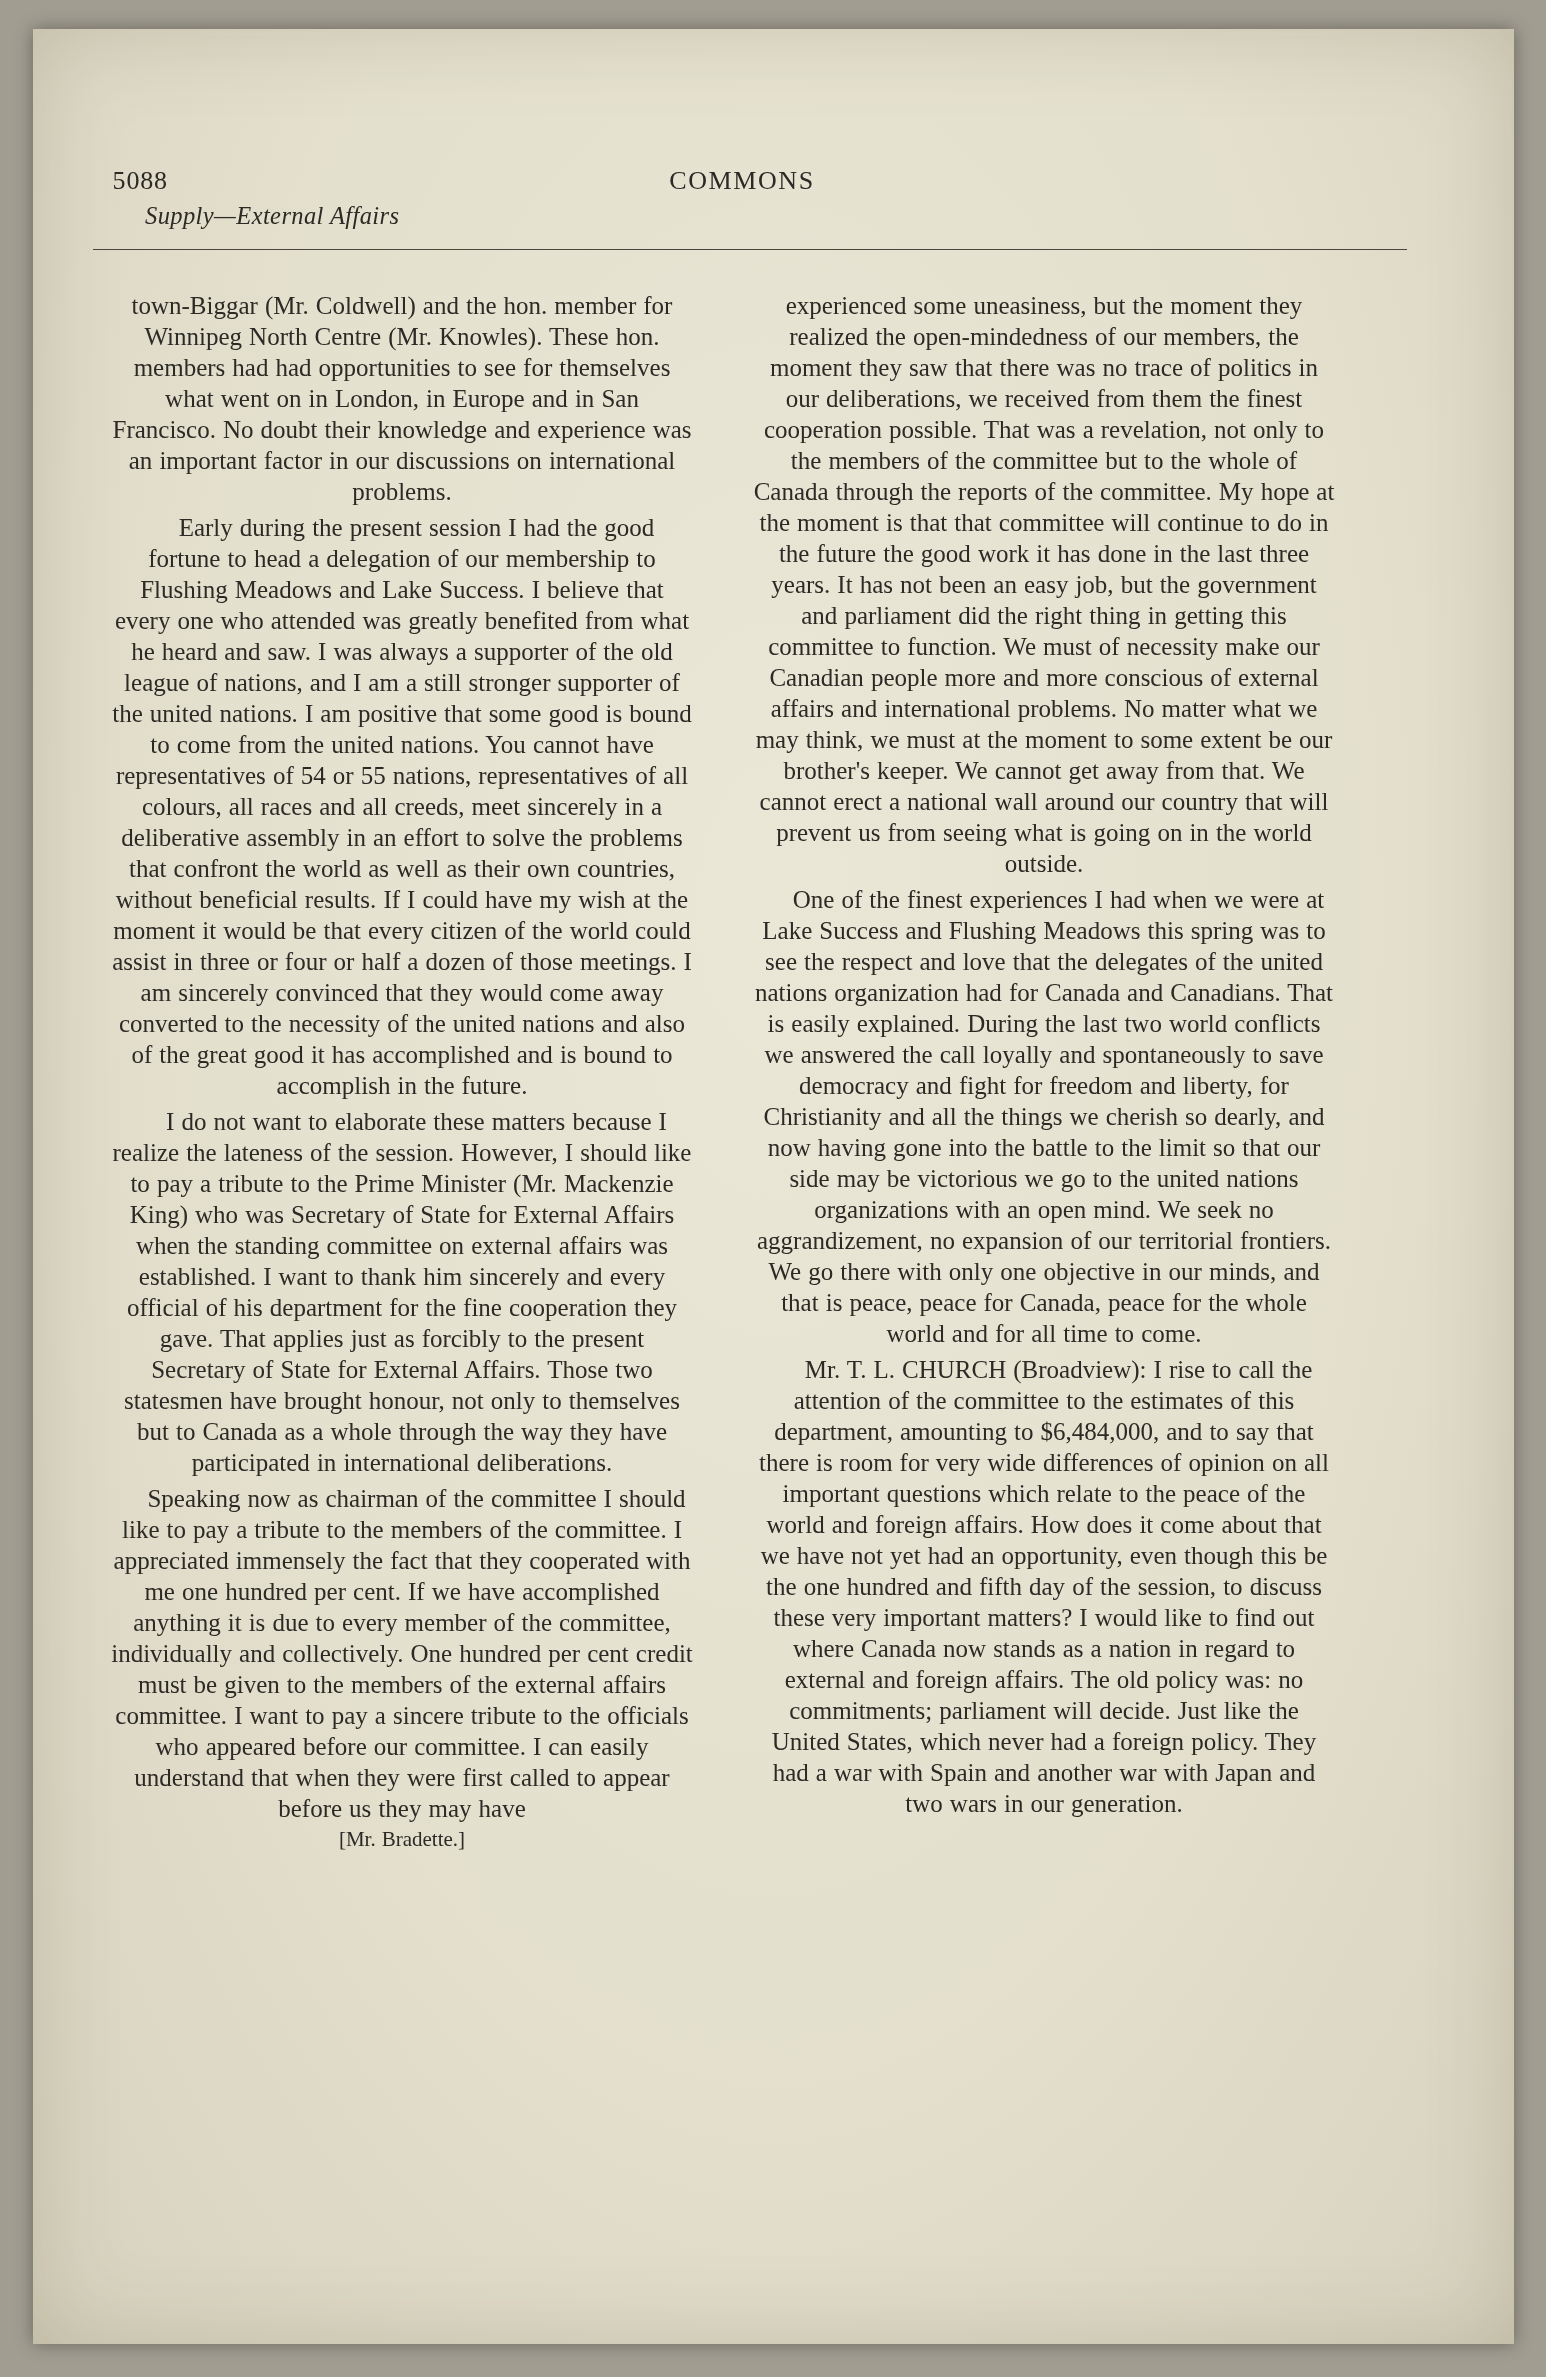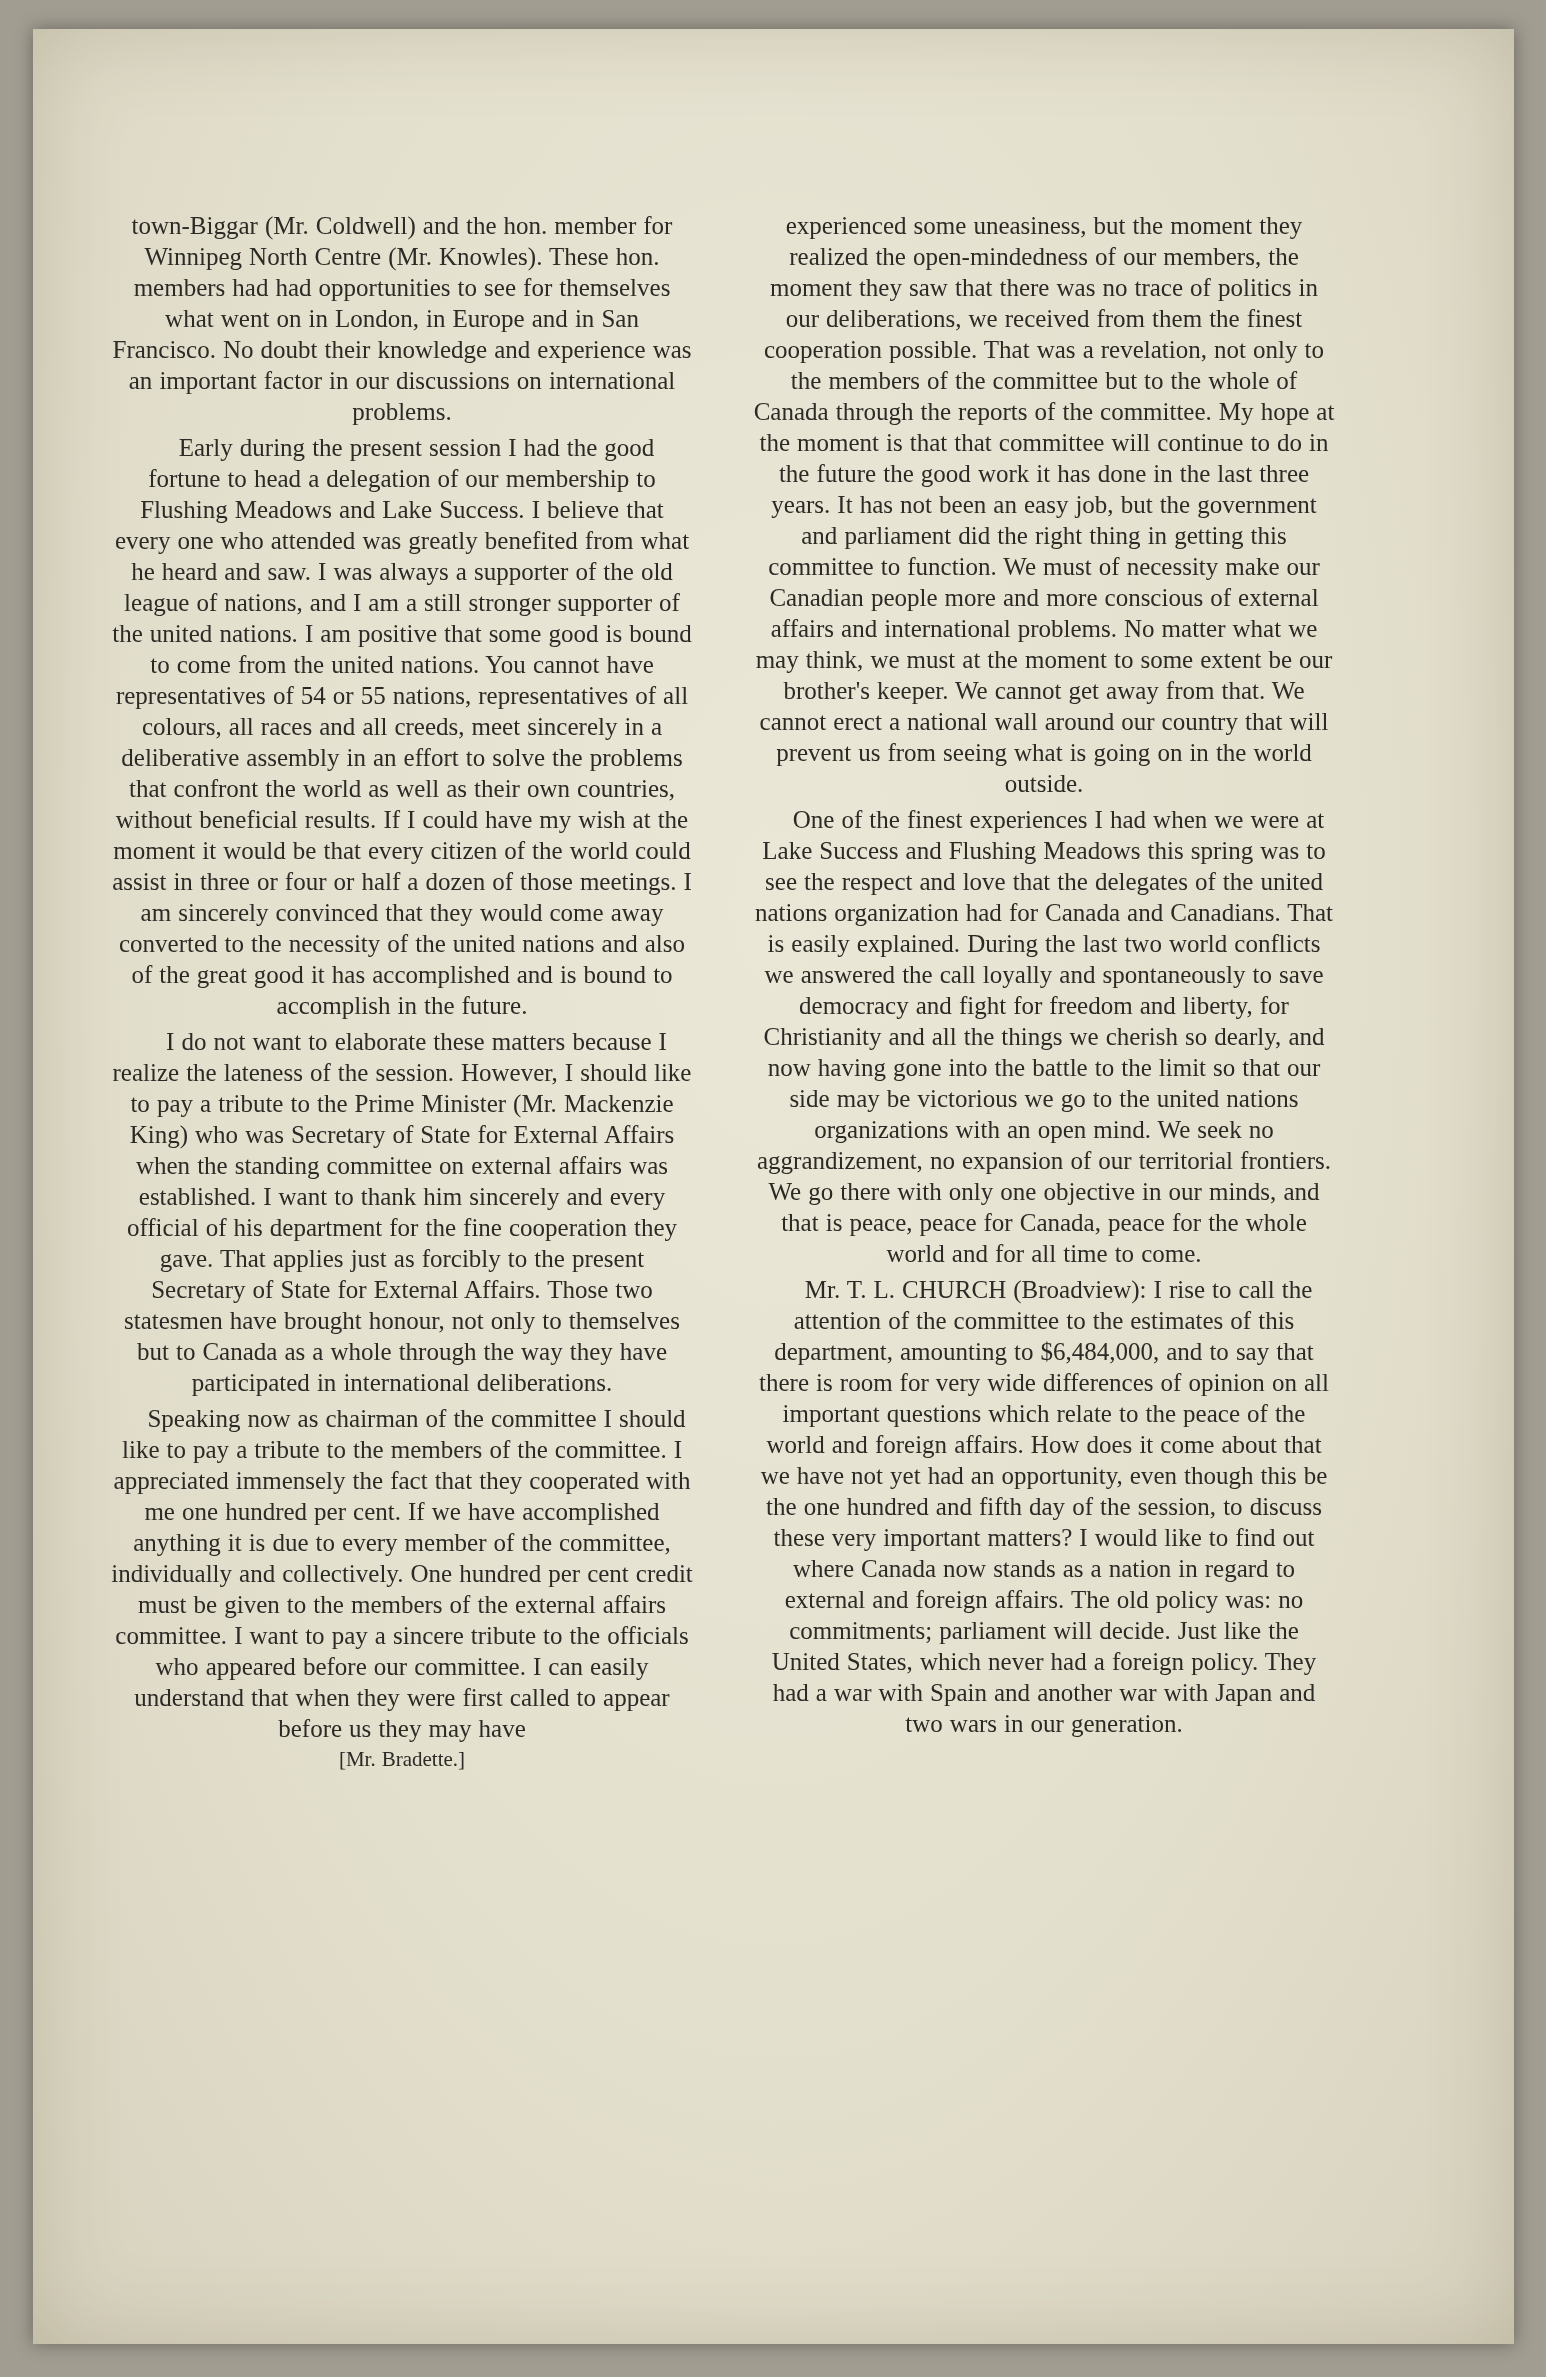--- a/index.html
+++ b/index.html
@@ -60,21 +60,20 @@
     .rule {
       position: absolute;
       left: -18px;
       right: -34px;
       top: 83px;
       border-top: 1.6px solid #4a463c;
     }
     .columns {
       display: flex;
       gap: 60px;
-      margin-top: 44px;
     }
     .col {
       width: 582px;
       font-size: 25px;
       line-height: 31px;
       text-align: justify;
       word-spacing: 0.8px;
     }
     .col p { margin: 0; text-align: center; }
     .col p.indent {
@@ -87,20 +86,26 @@
       text-align: left;
       text-indent: 0;
     }
   </style>
 </head>
 <body>
 
 <div class="paper">
   <div class="textarea">
 
+    <div class="header">
+      <div class="page-number">5088</div>
+      <div class="page-title">COMMONS</div>
+      <div class="page-subtitle">Supply—External Affairs</div>
+      <div class="rule"></div>
+    </div>
 
     <div class="columns">
 
       <div class="col">
         <p>town-Biggar (Mr. Coldwell) and the hon. member for Winnipeg North Centre (Mr. Knowles). These hon. members had had opportunities to see for themselves what went on in London, in Europe and in San Francisco. No doubt their knowledge and experience was an important factor in our discussions on international problems.</p>
         <p class="indent">Early during the present session I had the good fortune to head a delegation of our membership to Flushing Meadows and Lake Success. I believe that every one who attended was greatly benefited from what he heard and saw. I was always a supporter of the old league of nations, and I am a still stronger supporter of the united nations. I am positive that some good is bound to come from the united nations. You cannot have representatives of 54 or 55 nations, representatives of all colours, all races and all creeds, meet sincerely in a deliberative assembly in an effort to solve the problems that confront the world as well as their own countries, without beneficial results. If I could have my wish at the moment it would be that every citizen of the world could assist in three or four or half a dozen of those meetings. I am sincerely convinced that they would come away converted to the necessity of the united nations and also of the great good it has accomplished and is bound to accomplish in the future.</p>
         <p class="indent">I do not want to elaborate these matters because I realize the lateness of the session. However, I should like to pay a tribute to the Prime Minister (Mr. Mackenzie King) who was Secretary of State for External Affairs when the standing committee on external affairs was established. I want to thank him sincerely and every official of his department for the fine cooperation they gave. That applies just as forcibly to the present Secretary of State for External Affairs. Those two statesmen have brought honour, not only to themselves but to Canada as a whole through the way they have participated in international deliberations.</p>
         <p class="indent">Speaking now as chairman of the committee I should like to pay a tribute to the members of the committee. I appreciated immensely the fact that they cooperated with me one hundred per cent. If we have accomplished anything it is due to every member of the committee, individually and collectively. One hundred per cent credit must be given to the members of the external affairs committee. I want to pay a sincere tribute to the officials who appeared before our committee. I can easily understand that when they were first called to appear before us they may have</p>
         <p class="running-footer">[Mr. Bradette.]</p>
       </div>

